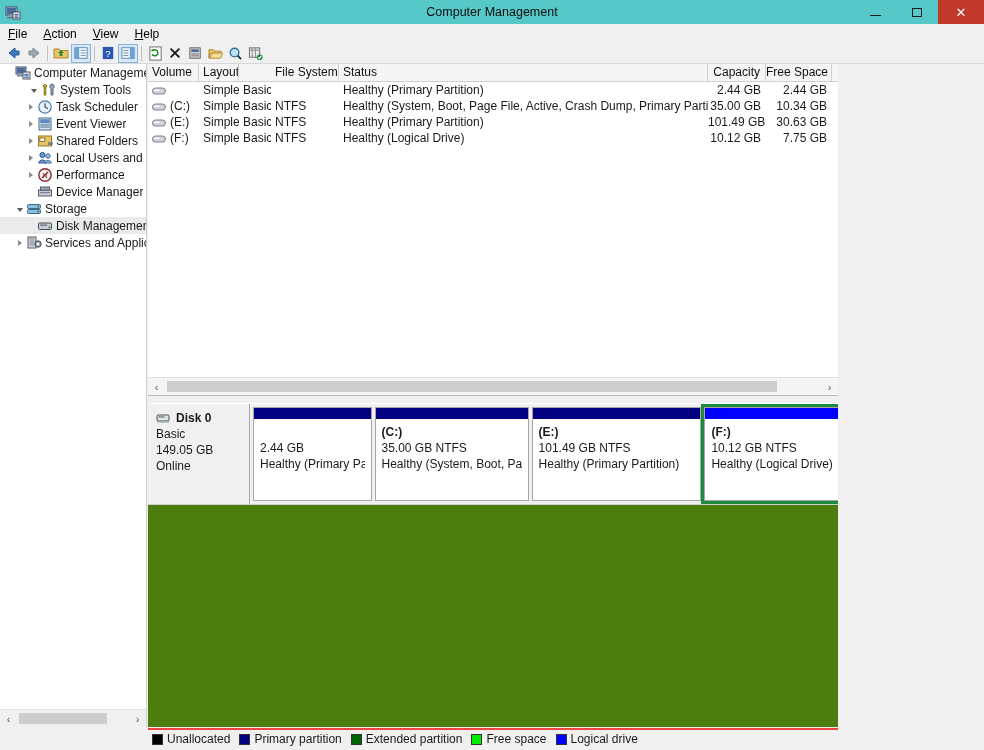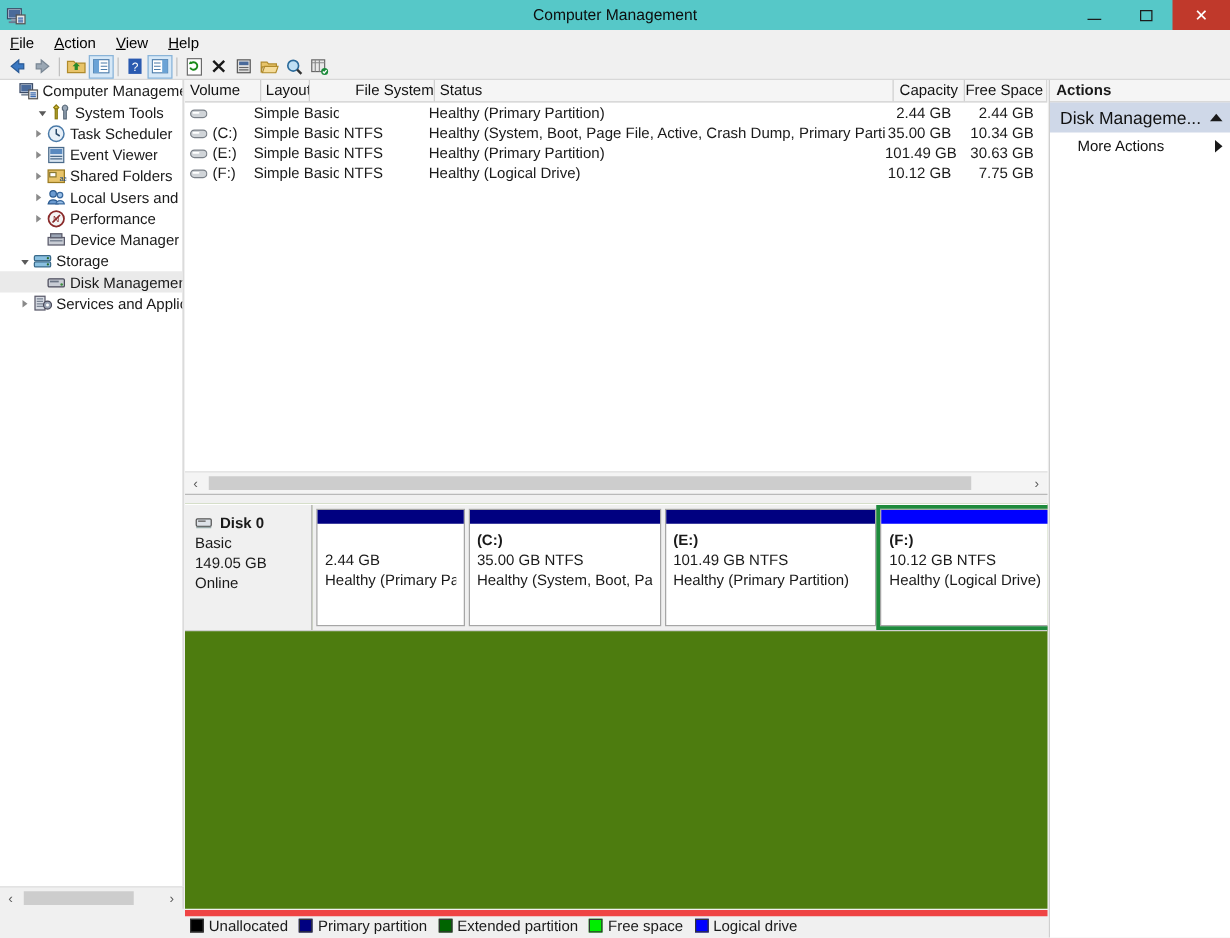--- a/index.html
+++ b/index.html
@@ -161,21 +161,21 @@
   .part.selected { outline: 3px solid #1e8a3c; outline-offset: 0px; border-color:#a6a6a6; }
   .part.selected .cap { background: #0000ff; }
   .part .ptext { padding: 5px 6px 0 6px; font-size: 12px; line-height: 16px; }
   .part .pname { font-weight: bold; }
   .part .pline { white-space: nowrap; overflow: hidden; }
   .cdrom-blank { flex: 1; background: #f0f0f0; border: 1px solid #c9c9c9; margin: 3px; }
 
   
   #legend {
     position: absolute; left: 148px; top: 664px; width: 690px; height: 20px;
-    background: #f0f0f0; border-top: 5px solid #ef4444;
+    background: #f0f0f0; border-top: 2px solid #ef4444;
     display: flex; align-items: center; padding-left: 4px; gap: 4px;
     font-size: 12px;
   }
   .leg-item { display: flex; align-items: center; gap: 4px; margin-right: 5px; }
   .leg-sw { width: 11px; height: 11px; border: 1px solid #333; }
 
   
   #actions {
     position: absolute; left: 839px; top: 0; width: 145px; height: 686px;
     background: #fff; border-left: 1px solid #cfcfcf;
@@ -444,21 +444,21 @@
     <span class="sb-track">
       <span class="sb-thumb" style="left:2px;width:88px;"></span>
     </span>
     <span class="sb-arrow">›</span>
   </div>
   <div id="bottomfill"></div>
 
   <div id="centerpane">
     <div id="vol-list">
       <div id="vol-header">
-          <div class="vh" style="width: 61px;">Volume</div>
+          <div class="vh" style="width: 51px;">Volume</div>
           <div class="vh" style="width: 40px;">Layout</div>
           <div class="vh" style="width: 32px; margin-top: 29px;">Type</div>
           <div class="vh" style="width: 68px;">File System</div>
           <div class="vh" style="width: 369px;">Status</div>
           <div class="vh r" style="width: 58px;">Capacity</div>
           <div class="vh r" style="width: 66px;">Free Space</div>
         </div>
       <div id="vol-body">
           <div class="vrow">
             <div class="vc" style="width: 51px; display: flex; align-items: center;">
@@ -602,24 +602,13 @@
       <span class="leg-item">
         <span class="leg-sw" style="background: rgb(0, 238, 0);"></span>
         <span>Free space</span>
       </span>
       <span class="leg-item">
         <span class="leg-sw" style="background: rgb(0, 0, 255);"></span>
         <span>Logical drive</span>
       </span>
     </div>
 
-  <div id="actions">
-    <div id="actions-header">Actions</div>
-    <div class="act-group">
-      <span class="lbl">Disk Manageme...</span>
-      <span class="tri-up"></span>
-    </div>
-    <div class="act-item">
-      <span class="lbl">More Actions</span>
-      <span class="tri-right"></span>
-    </div>
-  </div>
 </div>
 
 </body></html>

